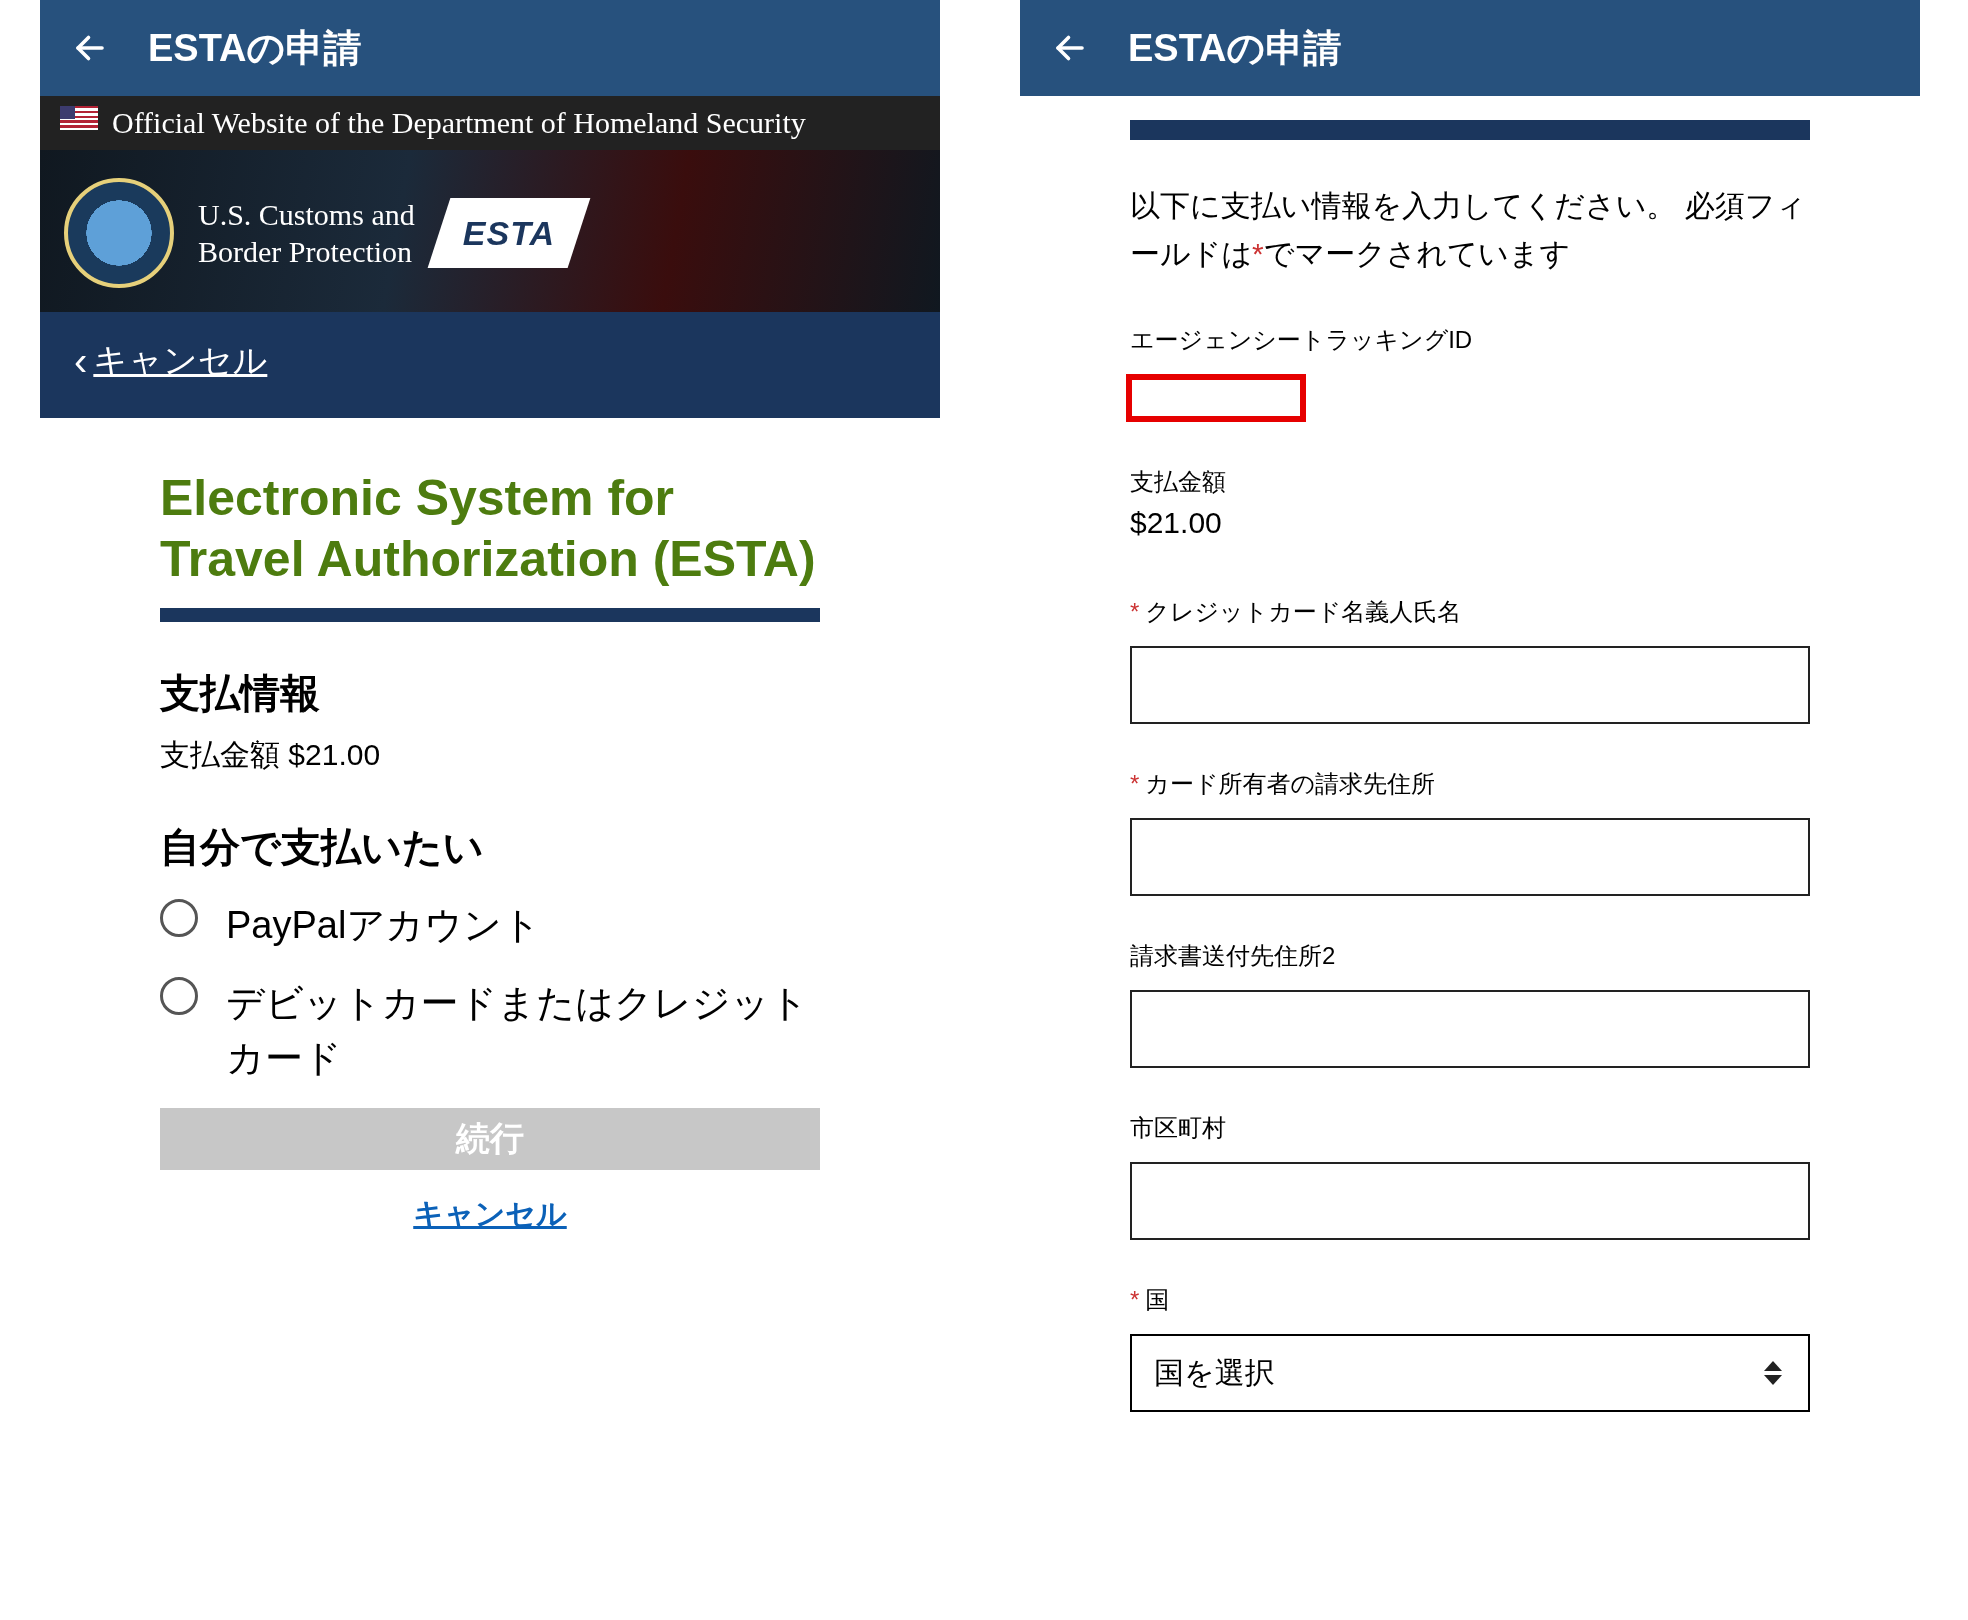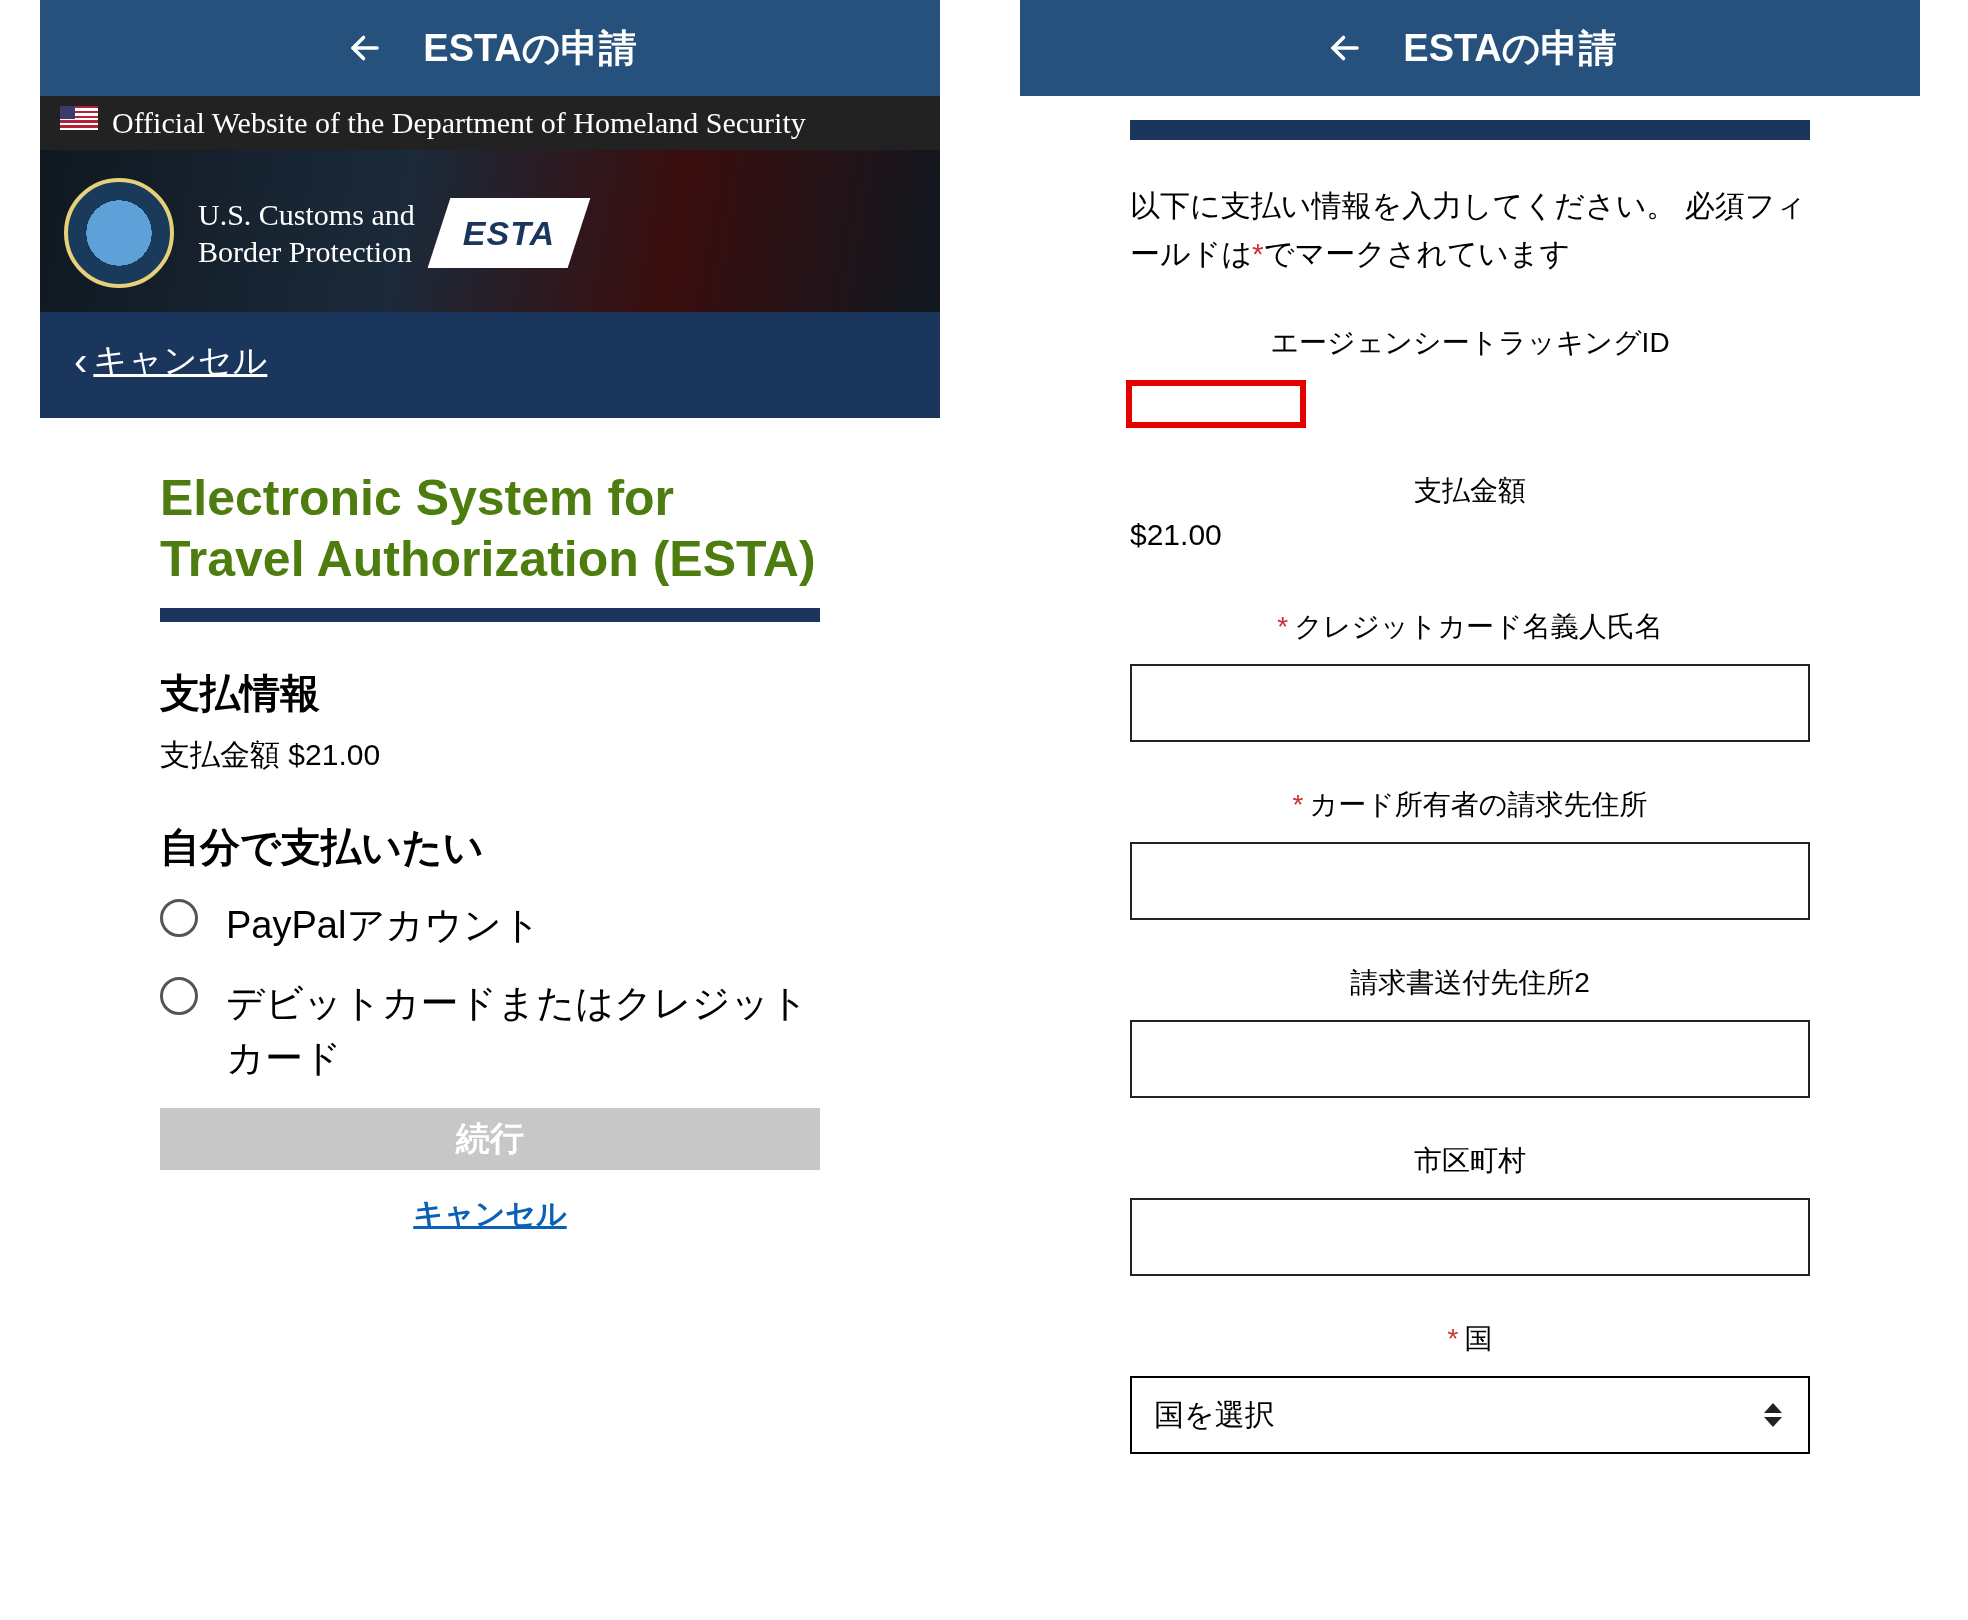--- a/index.html
+++ b/index.html
@@ -20,21 +20,20 @@
     overflow: hidden;
   }
   
   .appbar {
     background: #27517d;
     color: #fff;
     height: 96px;
     display: flex;
     align-items: center;
     padding: 0 28px;
-    justify-content: center;
   }
   .appbar .back-arrow {
     width: 44px; height: 44px;
     display: flex; align-items: center; justify-content: center;
     margin-right: 36px;
   }
   .appbar .title {
     font-size: 38px;
     font-weight: 700;
   }
@@ -174,23 +173,22 @@
   .right-wrap { padding: 0 110px; }
   .blue-strip { height: 20px; background: #1b365d; margin-top: 24px; margin-bottom: 42px;}
   .instr {
     font-size: 30px;
     line-height: 1.6;
     margin-bottom: 46px;
   }
   .instr .star{ color:#c33; }
   .field-block { margin-bottom: 44px; }
   .field-label {
-    font-size: 28px;
+    font-size: 24px;
     margin-bottom: 18px;
-    text-align: center;
   }
   .req-star { color:#c33; margin-right:6px; }
   .field-input {
     width: 100%;
     height: 78px;
     border: 2px solid #222;
     background: #fff;
     font-size: 28px;
     padding: 0 18px;
   }

